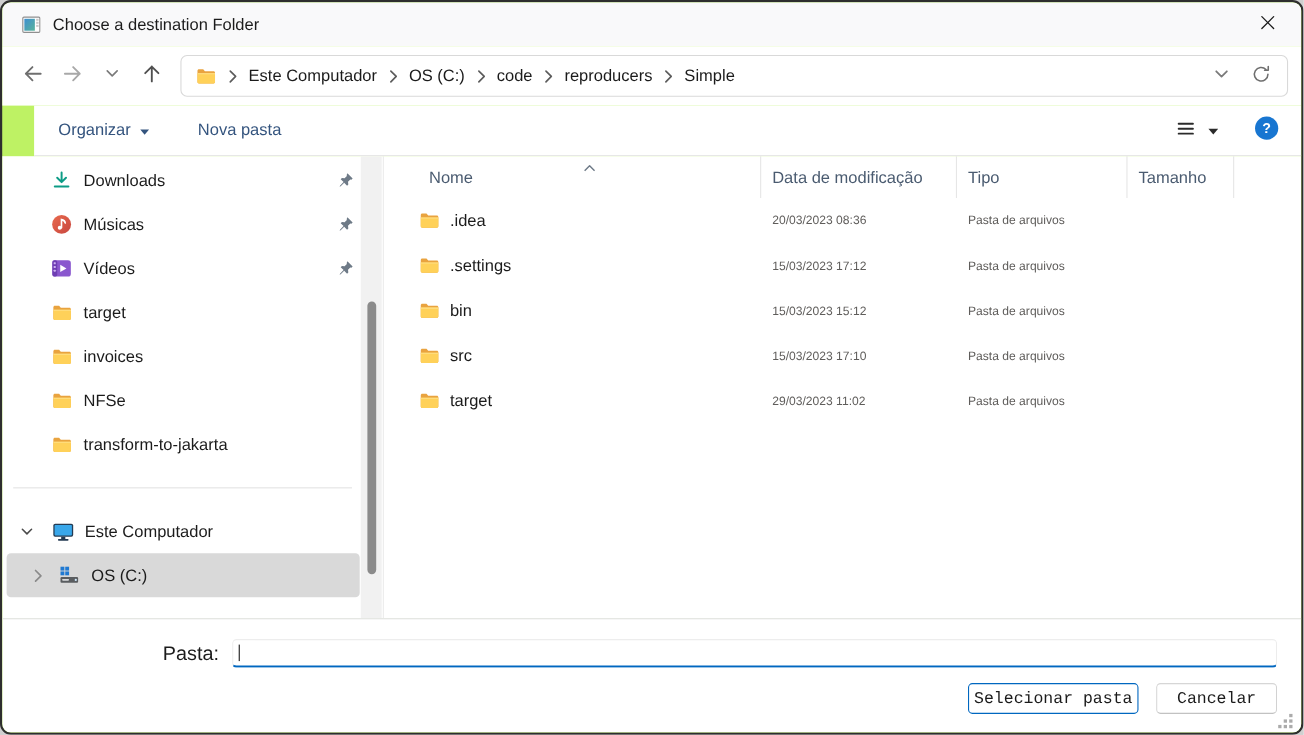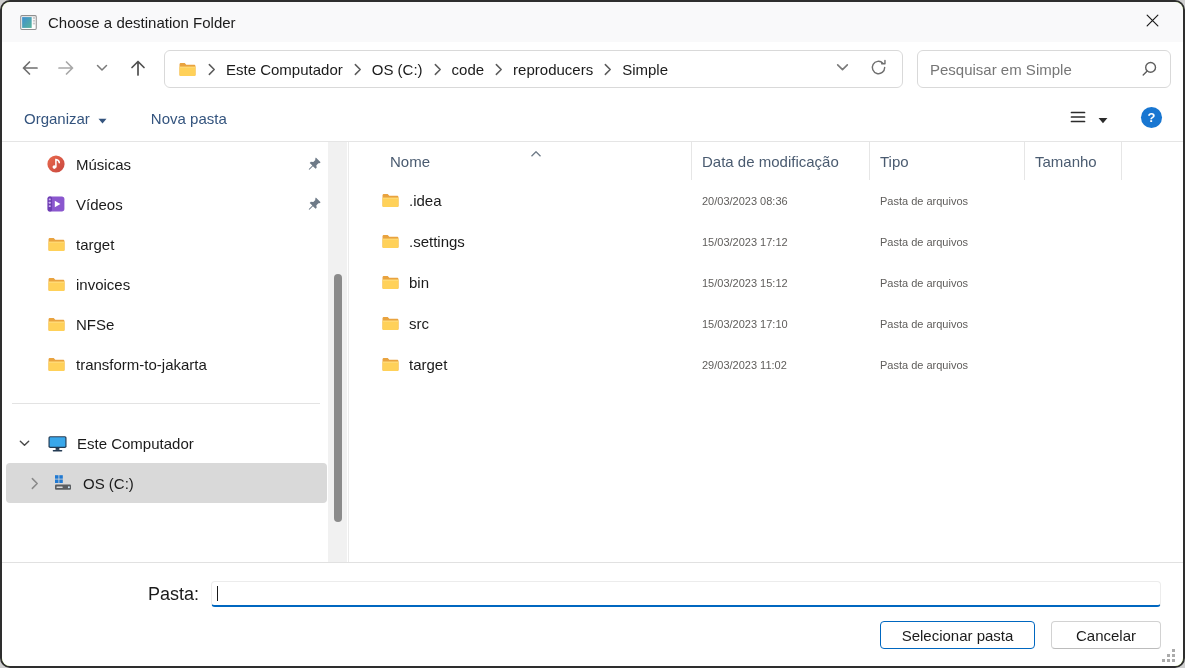--- a/index.html
+++ b/index.html
@@ -21,21 +21,21 @@
   .crumbs{ display:flex; align-items:center; flex:1; min-width:0; }
   .crumb{ font-size:15px; color:#1b1b1b; white-space:nowrap; }
   .crumb-sep{ margin:0 10px; display:flex; align-items:center; padding-top:1px; }
   .addr-tools{ display:flex; align-items:center; gap:4px; }
   .addr-tools .nav-btn{ width:32px; height:32px; }
   .searchbox{ width:254px; height:38px; margin-left:14px; border:1px solid #d9d9d9; border-radius:6px; display:flex; align-items:center; padding:0 12px; }
   .searchbox input{ border:none; outline:none; flex:1; font:inherit; font-size:15px; color:#1b1b1b; background:transparent; min-width:0; }
   .searchbox input::placeholder{ color:#767676; }
   .search-glyph{ display:flex; margin-left:8px; }
   
-  .toolbar{ height:46px; flex:0 0 46px; display:flex; align-items:center; background:#fff; border-bottom:1px solid #e5e5e5; padding:0 20px 0 22px; }
+  .toolbar{ height:46px; flex:0 0 46px; display:flex; align-items:center; background:#fff; border-bottom:1px solid #e5e5e5; padding:0 20px 0 22px;margin-left:29px; }
   .tool-link{ color:#34547e; font-size:15px; display:flex; align-items:center; gap:8px; }
   .tool-link.new{ margin-left:44px; }
   .tb-right{ margin-left:auto; display:flex; align-items:center; }
   .view-btn{ display:flex; align-items:center; gap:10px; padding:4px 6px; }
   .help-btn{ margin-left:26px; display:flex; }
   
   .content{ flex:1; min-height:0; display:flex; position:relative; background:#fff; }
   .sidebar{ flex:0 0 346px; position:relative; overflow:hidden; }
   .side-item{ height:40px; display:flex; align-items:center; padding-left:44px; position:relative; }
   .side-item:first-child{ margin-top:2px; }
@@ -63,21 +63,21 @@
   .file-name{ font-size:15px; color:#1b1b1b; }
   .cell.dim{ padding-left:10px; color:#5f5d5b; font-size:11px; white-space:nowrap; }
   
   .footer{ flex:0 0 104px; border-top:1px solid #e1e1e1; background:#fff; position:relative; }
   .folder-row{ display:flex; align-items:center; margin:18px 22px 0 0; }
   .folder-label{ margin-left:146px; font-size:18px; color:#1b1b1b; }
   .folder-input{ position:relative; flex:1; margin-left:12px; height:26px; background:#fff; border:1px solid #ececec; border-bottom:2px solid #0067c0; border-radius:4px; display:flex; align-items:center; }
   .folder-input input{ border:none; outline:none; flex:1; font:inherit; height:100%; padding:0 6px; background:transparent; }
   .text-caret{ position:absolute; left:5px; top:4px; width:1px; height:15px; background:#1b1b1b; }
   .btn-row{ display:flex; justify-content:flex-end; gap:16px; margin:14px 22px 0 0; }
-  .btn{ height:28px; border-radius:4px; background:#fff; display:flex; align-items:center; justify-content:center; font-size:15px; color:#1b1b1b; }
+  .btn{ height:28px; border-radius:4px; background:#fff; display:flex; align-items:center; justify-content:center; font-size:15px; color:#1b1b1b;font-family:Liberation Mono, monospace; }
   .btn.primary{ width:155px; border:1px solid #0067c0; }
   .btn.secondary{ width:110px; border:1px solid #d2d2d2; border-bottom-color:#bcbcbc; }
   .resize-grip{ position:absolute; right:18px; bottom:14px; width:3px; height:3px; background:transparent;
     box-shadow:10px 0 0 #ababab, 10px 5px 0 #ababab, 5px 5px 0 #ababab, 10px 10px 0 #ababab, 5px 10px 0 #ababab, 0 10px 0 #ababab; }
 </style>
 </head>
 <body>
 
 <div class="window">
 
@@ -175,29 +175,20 @@
           </span>
         <span class="nav-btn">
             <span><svg width="19" height="19" viewBox="0 0 20 20" fill="none" stroke="#6f6f6f" stroke-width="1.5" stroke-linecap="round" stroke-linejoin="round">
                 <path d="M16.5 10a6.5 6.5 0 1 1-1.9-4.6"></path>
                 <path d="M16.8 2.6v3.5h-3.5"></path>
               </svg></span>
           </span>
       </div>
     </div>
 
-    <div class="searchbox">
-      <input placeholder="Pesquisar em Simple" style="">
-      <span class="search-glyph">
-          <svg width="18" height="18" viewBox="0 0 18 18" fill="none" stroke="#5f5f5f" stroke-width="1.4" stroke-linecap="round">
-            <circle cx="10.6" cy="7.4" r="4.9"></circle>
-            <path d="M7 11.2L3.2 15"></path>
-          </svg>
-        </span>
-    </div>
   </div>
 
   <div class="toolbar">
     <span class="tool-link">
       <span>Organizar</span>
       <span><svg width="9" height="6" viewBox="0 0 9 6">
             <path d="M0.5 0.8h8L4.5 5.4z" fill="#34547e"></path>
           </svg></span>
     </span>
     <span class="tool-link new">
@@ -218,20 +209,33 @@
               <text x="12" y="16.6" text-anchor="middle" font-size="13.5" font-weight="bold" fill="#fff" font-family="Liberation Sans, sans-serif">?</text>
             </svg></span>
         </span>
     </div>
   </div>
 
   <div class="content">
 
     <div class="sidebar">
       <div>
+          <div class="side-item">
+            <span class="qa-icon">
+              <svg width="20" height="20" viewBox="0 0 20 20" fill="none" stroke="#0d9c86" stroke-width="1.8" stroke-linecap="round" stroke-linejoin="round">
+                <path d="M10 2.8v8.4M6 7.6l4 4 4-4M3.8 15.6h12.4"></path>
+              </svg>
+            </span>
+            <span class="side-label">Downloads</span>
+            <span class="pin">
+              <svg width="15" height="15" viewBox="0 0 16 16" fill="#6e7a87">
+                <path d="M9.4 1.5l5.1 5.1-1.2 1.2-1.1-.2-2.2 2.2.3 2.6-1.2 1.2-2.8-2.8-3.4 3.5-1 .3.3-1 3.5-3.4-2.8-2.8 1.2-1.2 2.6.3 2.2-2.2-.2-1.1z"></path>
+              </svg>
+            </span>
+          </div>
           <div class="side-item">
             <span class="qa-icon">
               <svg width="20" height="20" viewBox="0 0 20 20">
                 <defs>
                   <linearGradient id="mg" x1="0" y1="0" x2="1" y2="1">
                     <stop offset="0" stop-color="#e96a4e"></stop>
                     <stop offset="1" stop-color="#c8473f"></stop>
                   </linearGradient>
                 </defs>
                 <circle cx="10" cy="10" r="8.6" fill="url(#mg)"></circle>

